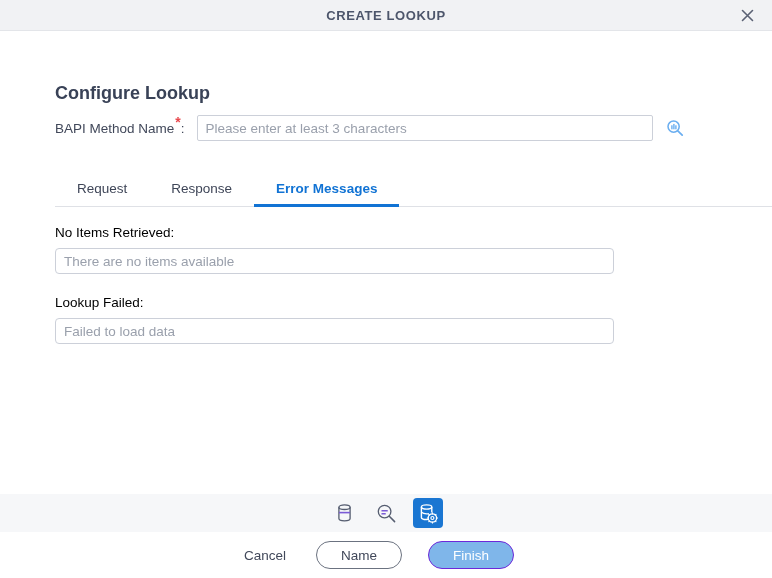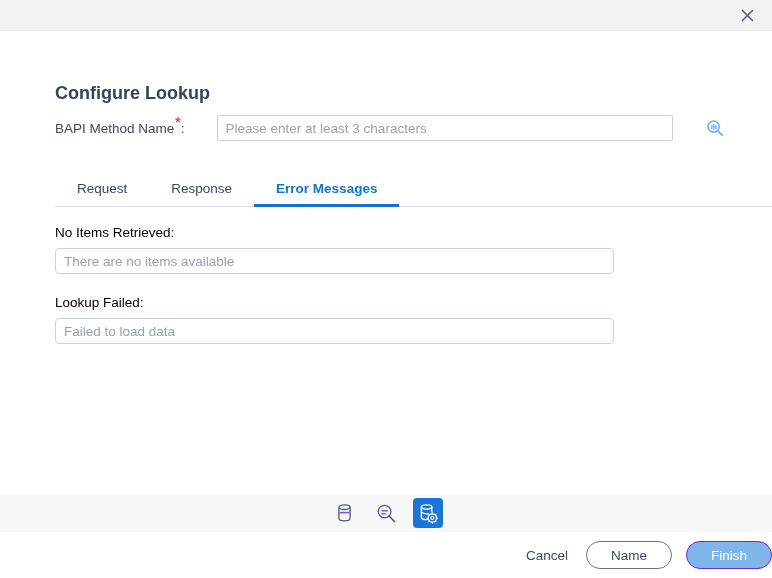--- a/index.html
+++ b/index.html
@@ -71,21 +71,20 @@
     font-weight: bold;
     color: #394257;
   }
 
   .field-row {
     position: absolute;
     left: 18px;
     top: 84px;
     display: flex;
     align-items: center;
-    gap: 20px;
   }
   .field-label {
     font-size: 13.5px;
     color: #41485a;
     white-space: nowrap;
   }
   .req-star {
     color: #e8474c;
     font-size: 14px;
     vertical-align: super;
@@ -189,22 +188,23 @@
   }
   .tool-btn.active { background: #1a76d2; }
 
   
   .footer {
     height: 46px;
     min-height: 46px;
     background: #ffffff;
     display: flex;
     align-items: center;
-    justify-content: flex-end;
-    gap: 14px;
+    justify-content: center;
+    padding-right: 18px;
+    gap: 26px;
   }
   .btn-text {
     font-size: 13.5px;
     color: #41485a;
     cursor: pointer;
     padding: 6px 4px;
     background: none;
     border: none;
     font-family: "Liberation Sans", sans-serif;
   }
@@ -229,20 +229,21 @@
     border: 1px solid #6d28d9;
     color: #ffffff;
   }
 </style>
 </head>
 <body>
 
 <div class="dialog">
 
   <div class="titlebar">
+    <div class="titlebar-text">CREATE LOOKUP</div>
     <div class="close-btn">
       <svg width="15" height="15" viewBox="0 0 15 15" aria-hidden="true">
         <path d="M2.5 2.5 L12.5 12.5 M12.5 2.5 L2.5 12.5" stroke="#5b6274" stroke-width="1.6" stroke-linecap="round" fill="none"></path>
       </svg>
     </div>
   </div>
 
   <div class="dialog-body">
 
     <div class="section-title">Configure Lookup</div>

